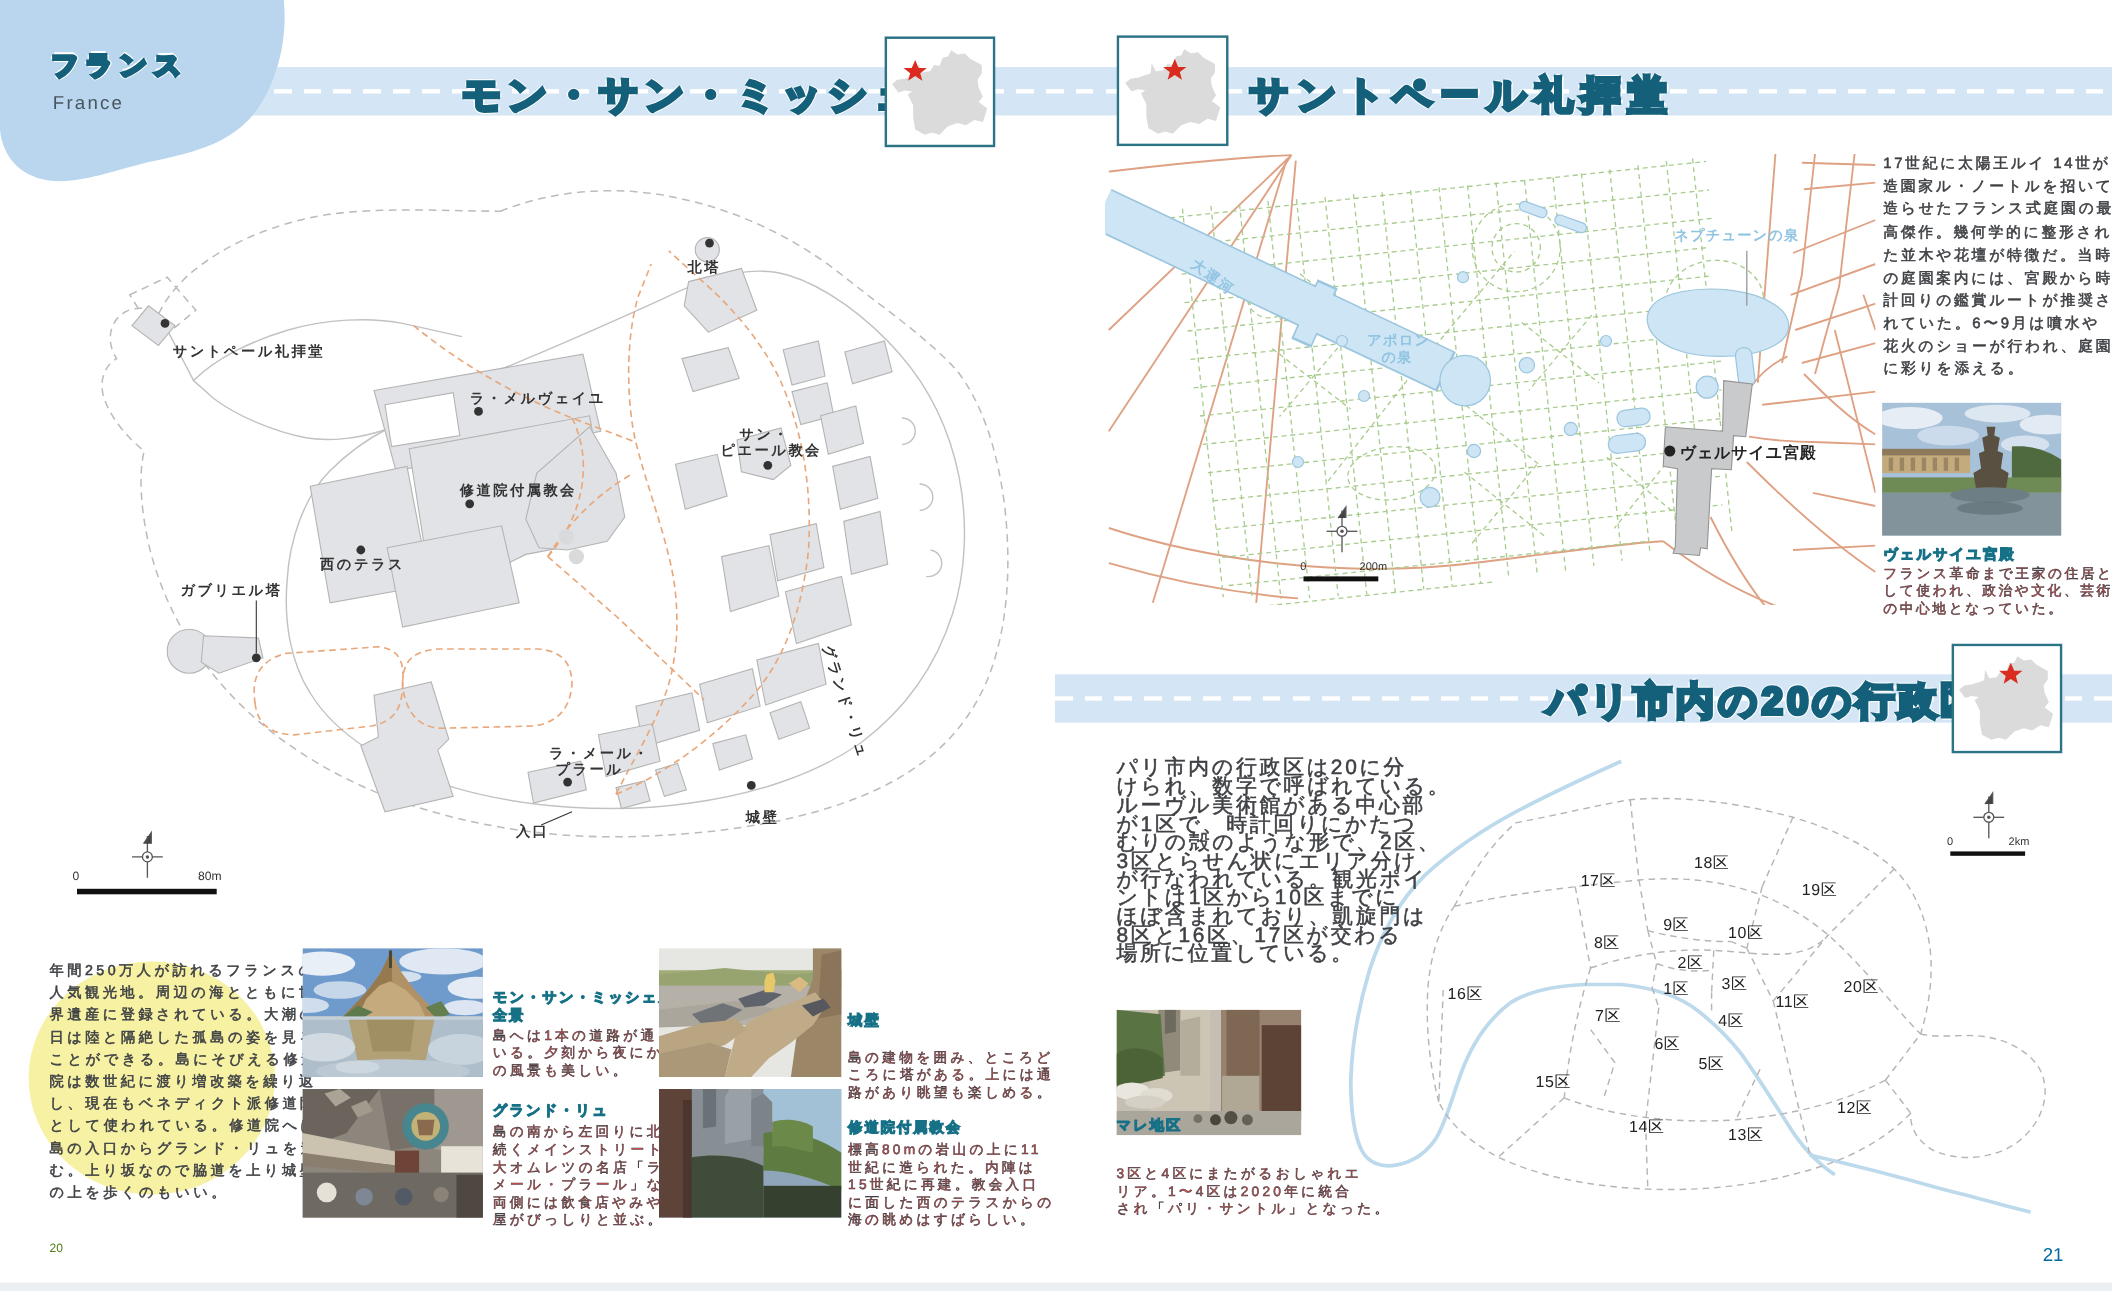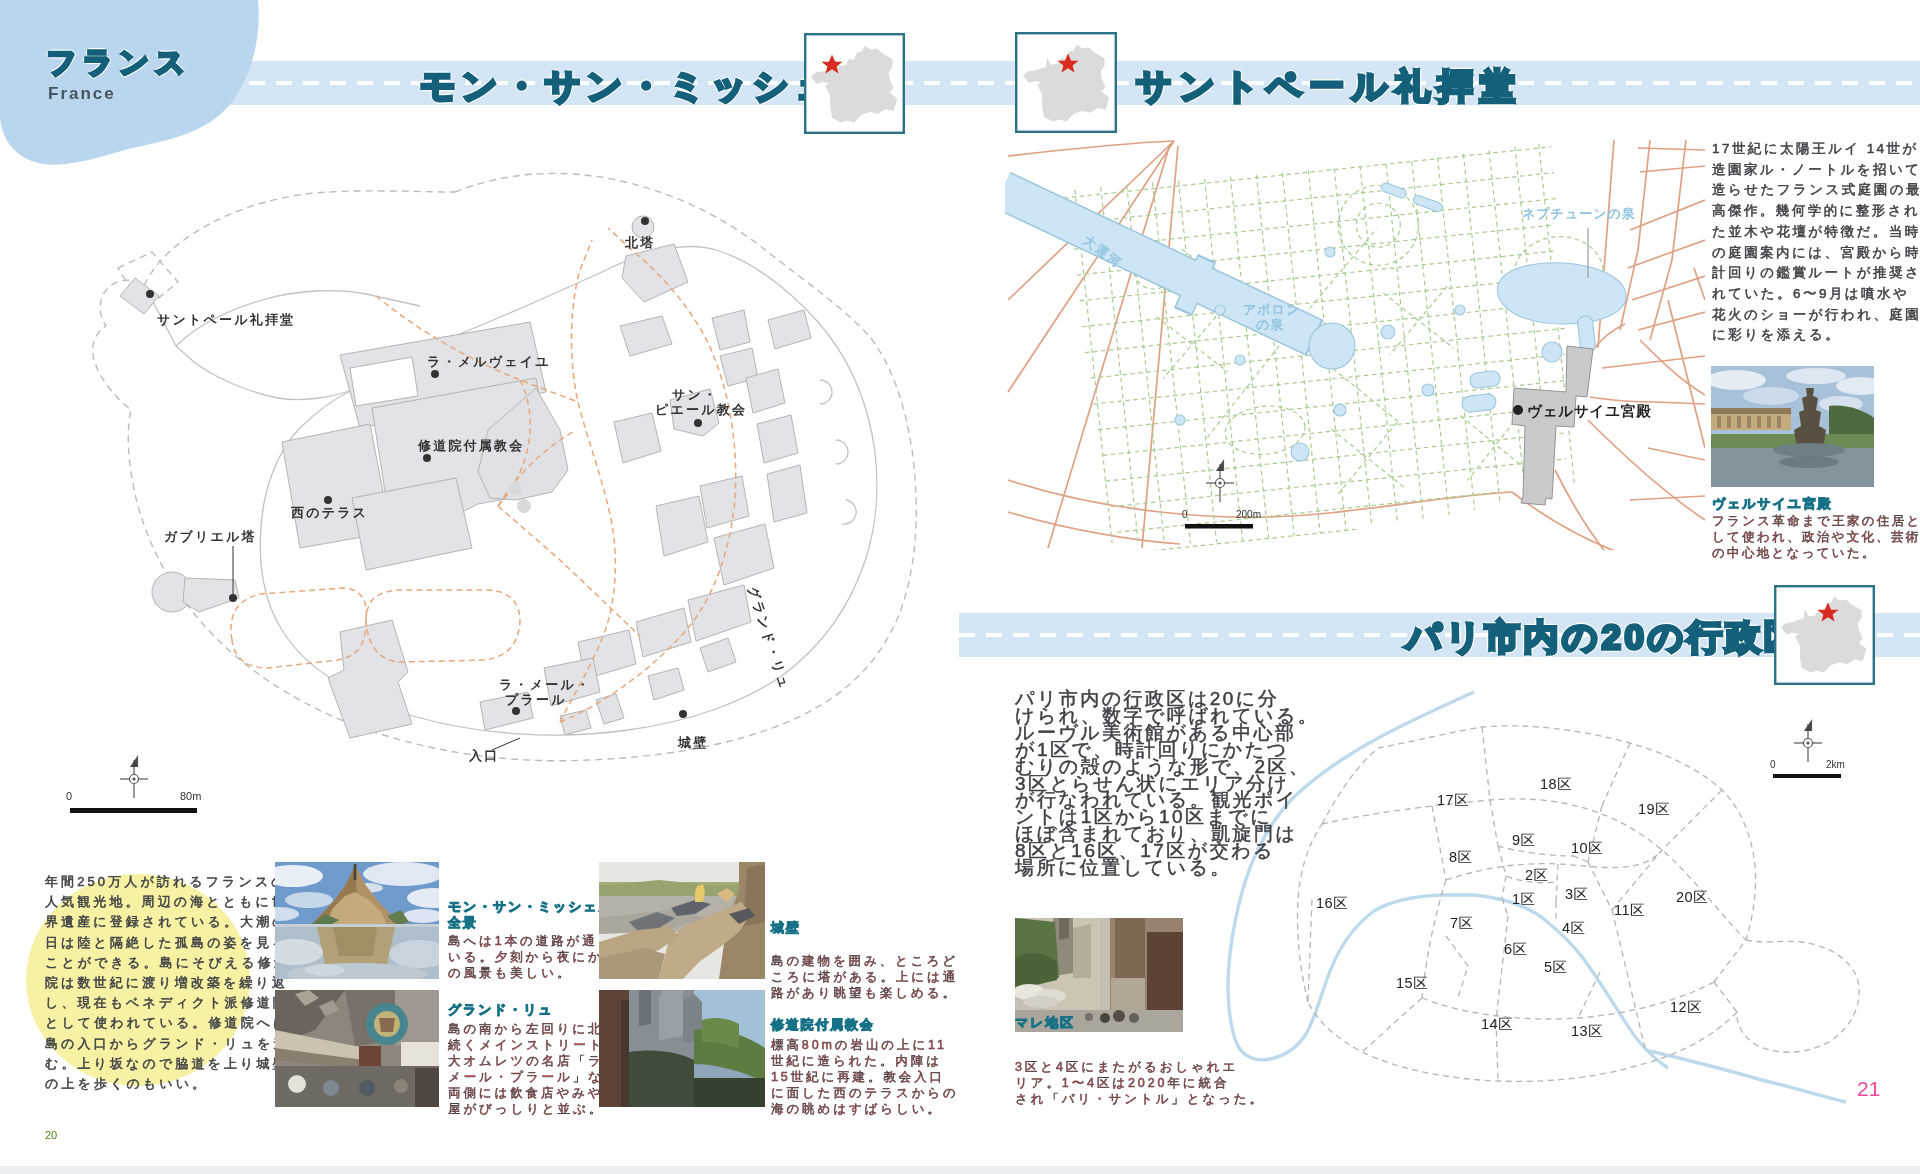--- a/index.html
+++ b/index.html
@@ -14,22 +14,22 @@
 <body>
 
 <div class="abs" style="left:222px;top:61px;width:1698px;height:44px;background:#d4e5f5"></div>
 <div class="abs dashline" style="left:222px;top:81px;width:1698px"></div>
 <div class="abs" style="left:959px;top:613px;width:961px;height:44px;background:#d4e5f5"></div>
 <div class="abs dashline" style="left:959px;top:633px;width:961px"></div>
 
 <svg class="abs" style="left:0;top:0" width="280" height="190" viewBox="0 0 280 190">
 <path d="M0,0 L258,0 C262,40 250,78 232,102 C210,130 178,138 142,146 C108,153 74,168 44,164 C16,160 2,140 0,118 Z" fill="#b9d6ee"></path>
 </svg>
-<div class="abs bigtitle" style="left:47px;top:43px;font-size:29px;letter-spacing:6.5px">フランス</div>
-<div class="abs" style="left:48px;top:84px;font-size:17px;letter-spacing:2px;color:#47555e;font-weight:bold">France</div>
+<div class="abs bigtitle" style="left:47px;top:43px;font-size:24px;letter-spacing:6.5px">フランス</div>
+<div class="abs" style="left:48px;top:84px;font-size:17px;letter-spacing:2px;color:#47555e;font-weight:normal">France</div>
 
 <div class="abs bigtitle" style="left:420px;top:63px;font-size:35px;letter-spacing:6px">モン・サン・ミッシェル</div>
 <div class="abs bigtitle" style="left:1136px;top:63px;font-size:35px;letter-spacing:7.5px">サントペール礼拝堂</div>
 <div class="abs bigtitle" style="left:1406px;top:614px;font-size:35px;letter-spacing:3.6px">パリ市内の20の行政区</div>
 
 <svg class="abs" style="left:804px;top:33px" width="101" height="101" viewBox="0 0 101 101">
 <rect x="1.2" y="1.2" width="98.6" height="98.6" fill="#fff" stroke="#2d7386" stroke-width="2.4"></rect>
 <g transform="translate(5,5) scale(0.96)">
       <path d="M58,8 L64,12 71,11 76,16 87,22 87,30 83,36 84,43 88,52 84,57 92,63 90,70 88,76 80,74 72,79 64,77 55,80 47,88 40,86 33,88 24,83 22,72 22,60 17,50 21,47 14,46 8,48 2,40 7,36 14,35 20,33 26,31 27,21 31,29 38,28 42,22 47,23 50,15 55,14 Z" fill="#dbdbdb"></path>
     </g>
@@ -450,14 +450,14 @@
 <path d="M84,10 L95,4 103,12 103,52 84,52 Z" fill="#7c848a"></path>
 <path d="M95,40 C120,36 145,44 166,58 L166,92 C140,80 115,74 95,74 Z" fill="#5e7c42"></path>
 <path d="M30,62 C55,58 80,62 95,70 L95,117 30,117 Z" fill="#3f4c39"></path>
 <rect x="95" y="88" width="71" height="29" fill="#36402f"></rect>
 <path d="M103,30 C115,26 130,28 140,34 L140,58 115,52 103,52 Z" fill="#6b8a4a"></path>
 </svg>
 <div class="abs cap" style="left:771px;top:1017px">修道院付属教会</div>
 <div class="abs jp capbody" style="left:771px;top:1038px">標高80mの岩山の上に11<br>世紀に造られた。内陣は<br>15世紀に再建。教会入口<br>に面した西のテラスからの<br>海の眺めはすばらしい。</div>
 
 <div class="abs" style="left:45px;top:1129px;font-size:11px;color:#4d7c0f">20</div>
-<div class="abs" style="left:1857px;top:1077px;font-size:21px;color:#ec4899">21</div>
+<div class="abs" style="left:1857px;top:1131px;font-size:17px;color:#0369a1">21</div>
 <div class="abs" style="left:0;top:1166px;width:1920px;height:8px;background:#eceff1"></div>
 
 </body></html>

